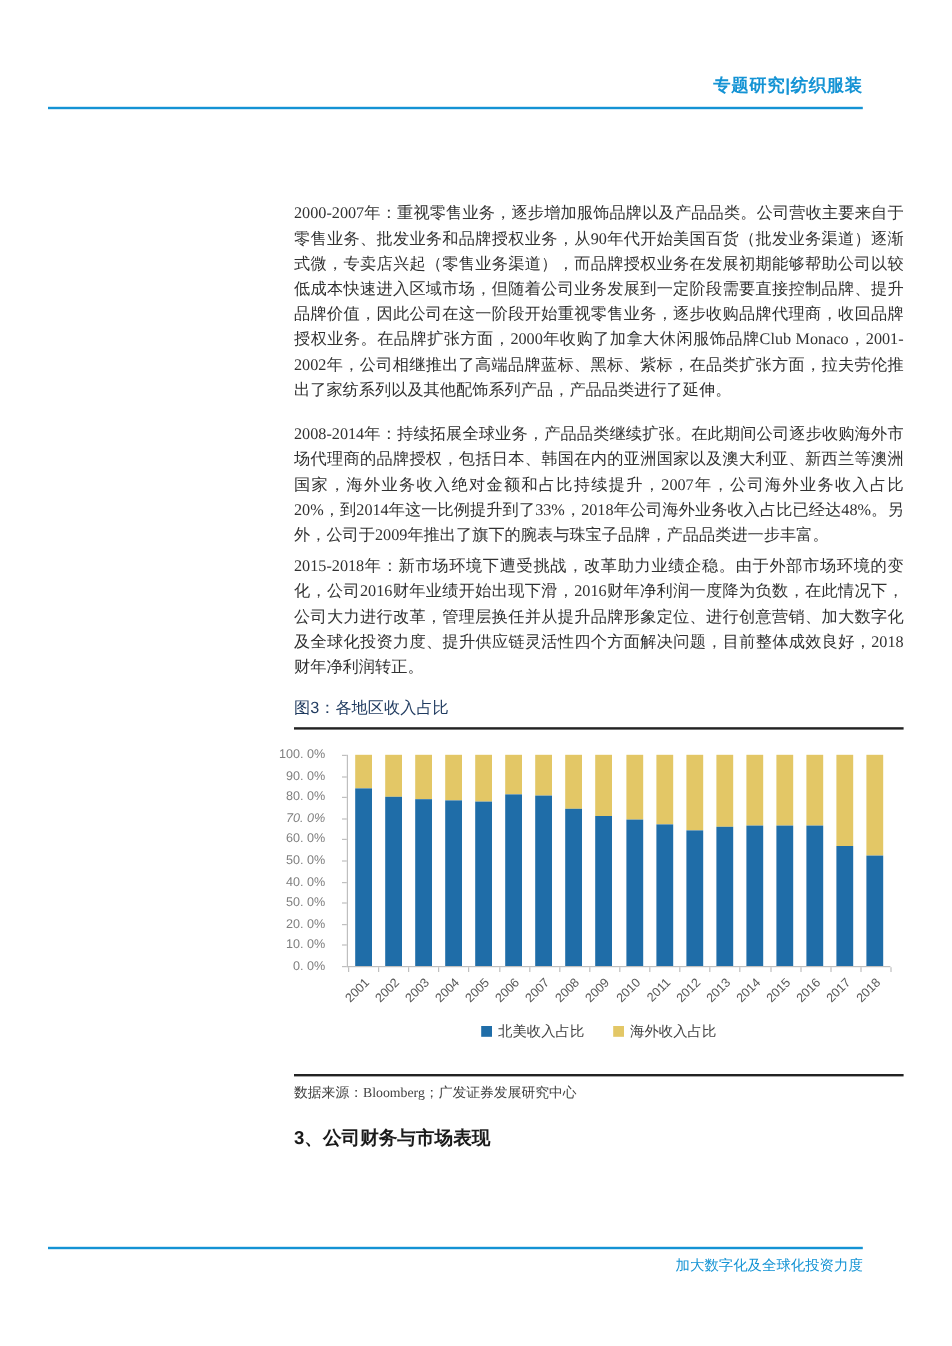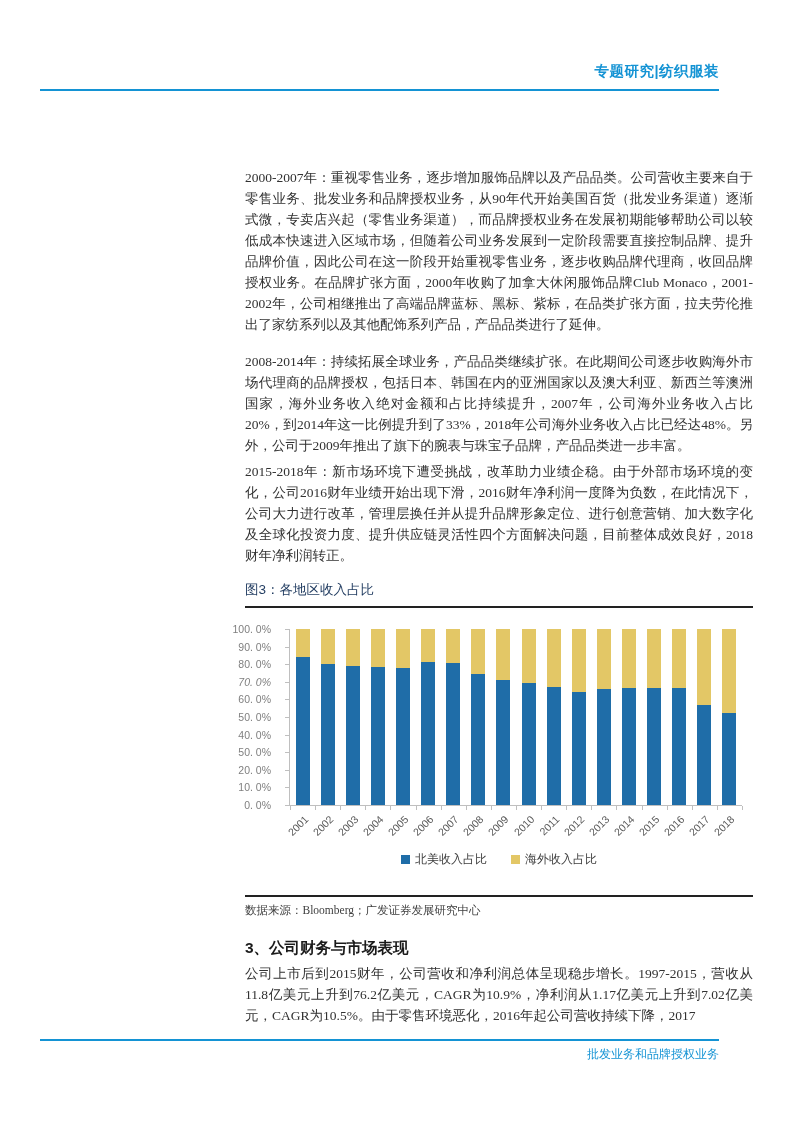--- a/index.html
+++ b/index.html
@@ -209,18 +209,17 @@
           <span class="leg-sw" style="background: rgb(227, 199, 102);"></span>
           <span>海外收入占比</span>
         </span>
       </div>
   </div>
 
   <div class="rule" style="top:895px"></div>
   <div class="source">数据来源：Bloomberg；广发证券发展研究中心</div>
 
   <div class="sec-h">3、公司财务与市场表现</div>
-  <p class="para" style="top:963px">公司上市后到2015财年，公司营收和净利润总体呈现稳步增长。1997-2015，营收从11.8亿美元上升到76.2亿美元，CAGR为10.9%，净利润从1.17亿美元上升到7.02亿美元，CAGR为10.5%。由于零售环境恶化，2016年起公司营收持续下降，2017</p>
 
   <div class="ftr-line"></div>
-  <div class="ftr-disc">批发业务和品牌授权业务</div>
+  <div class="ftr-disc">加大数字化及全球化投资力度</div>
 
 </div>
 
 </body></html>

